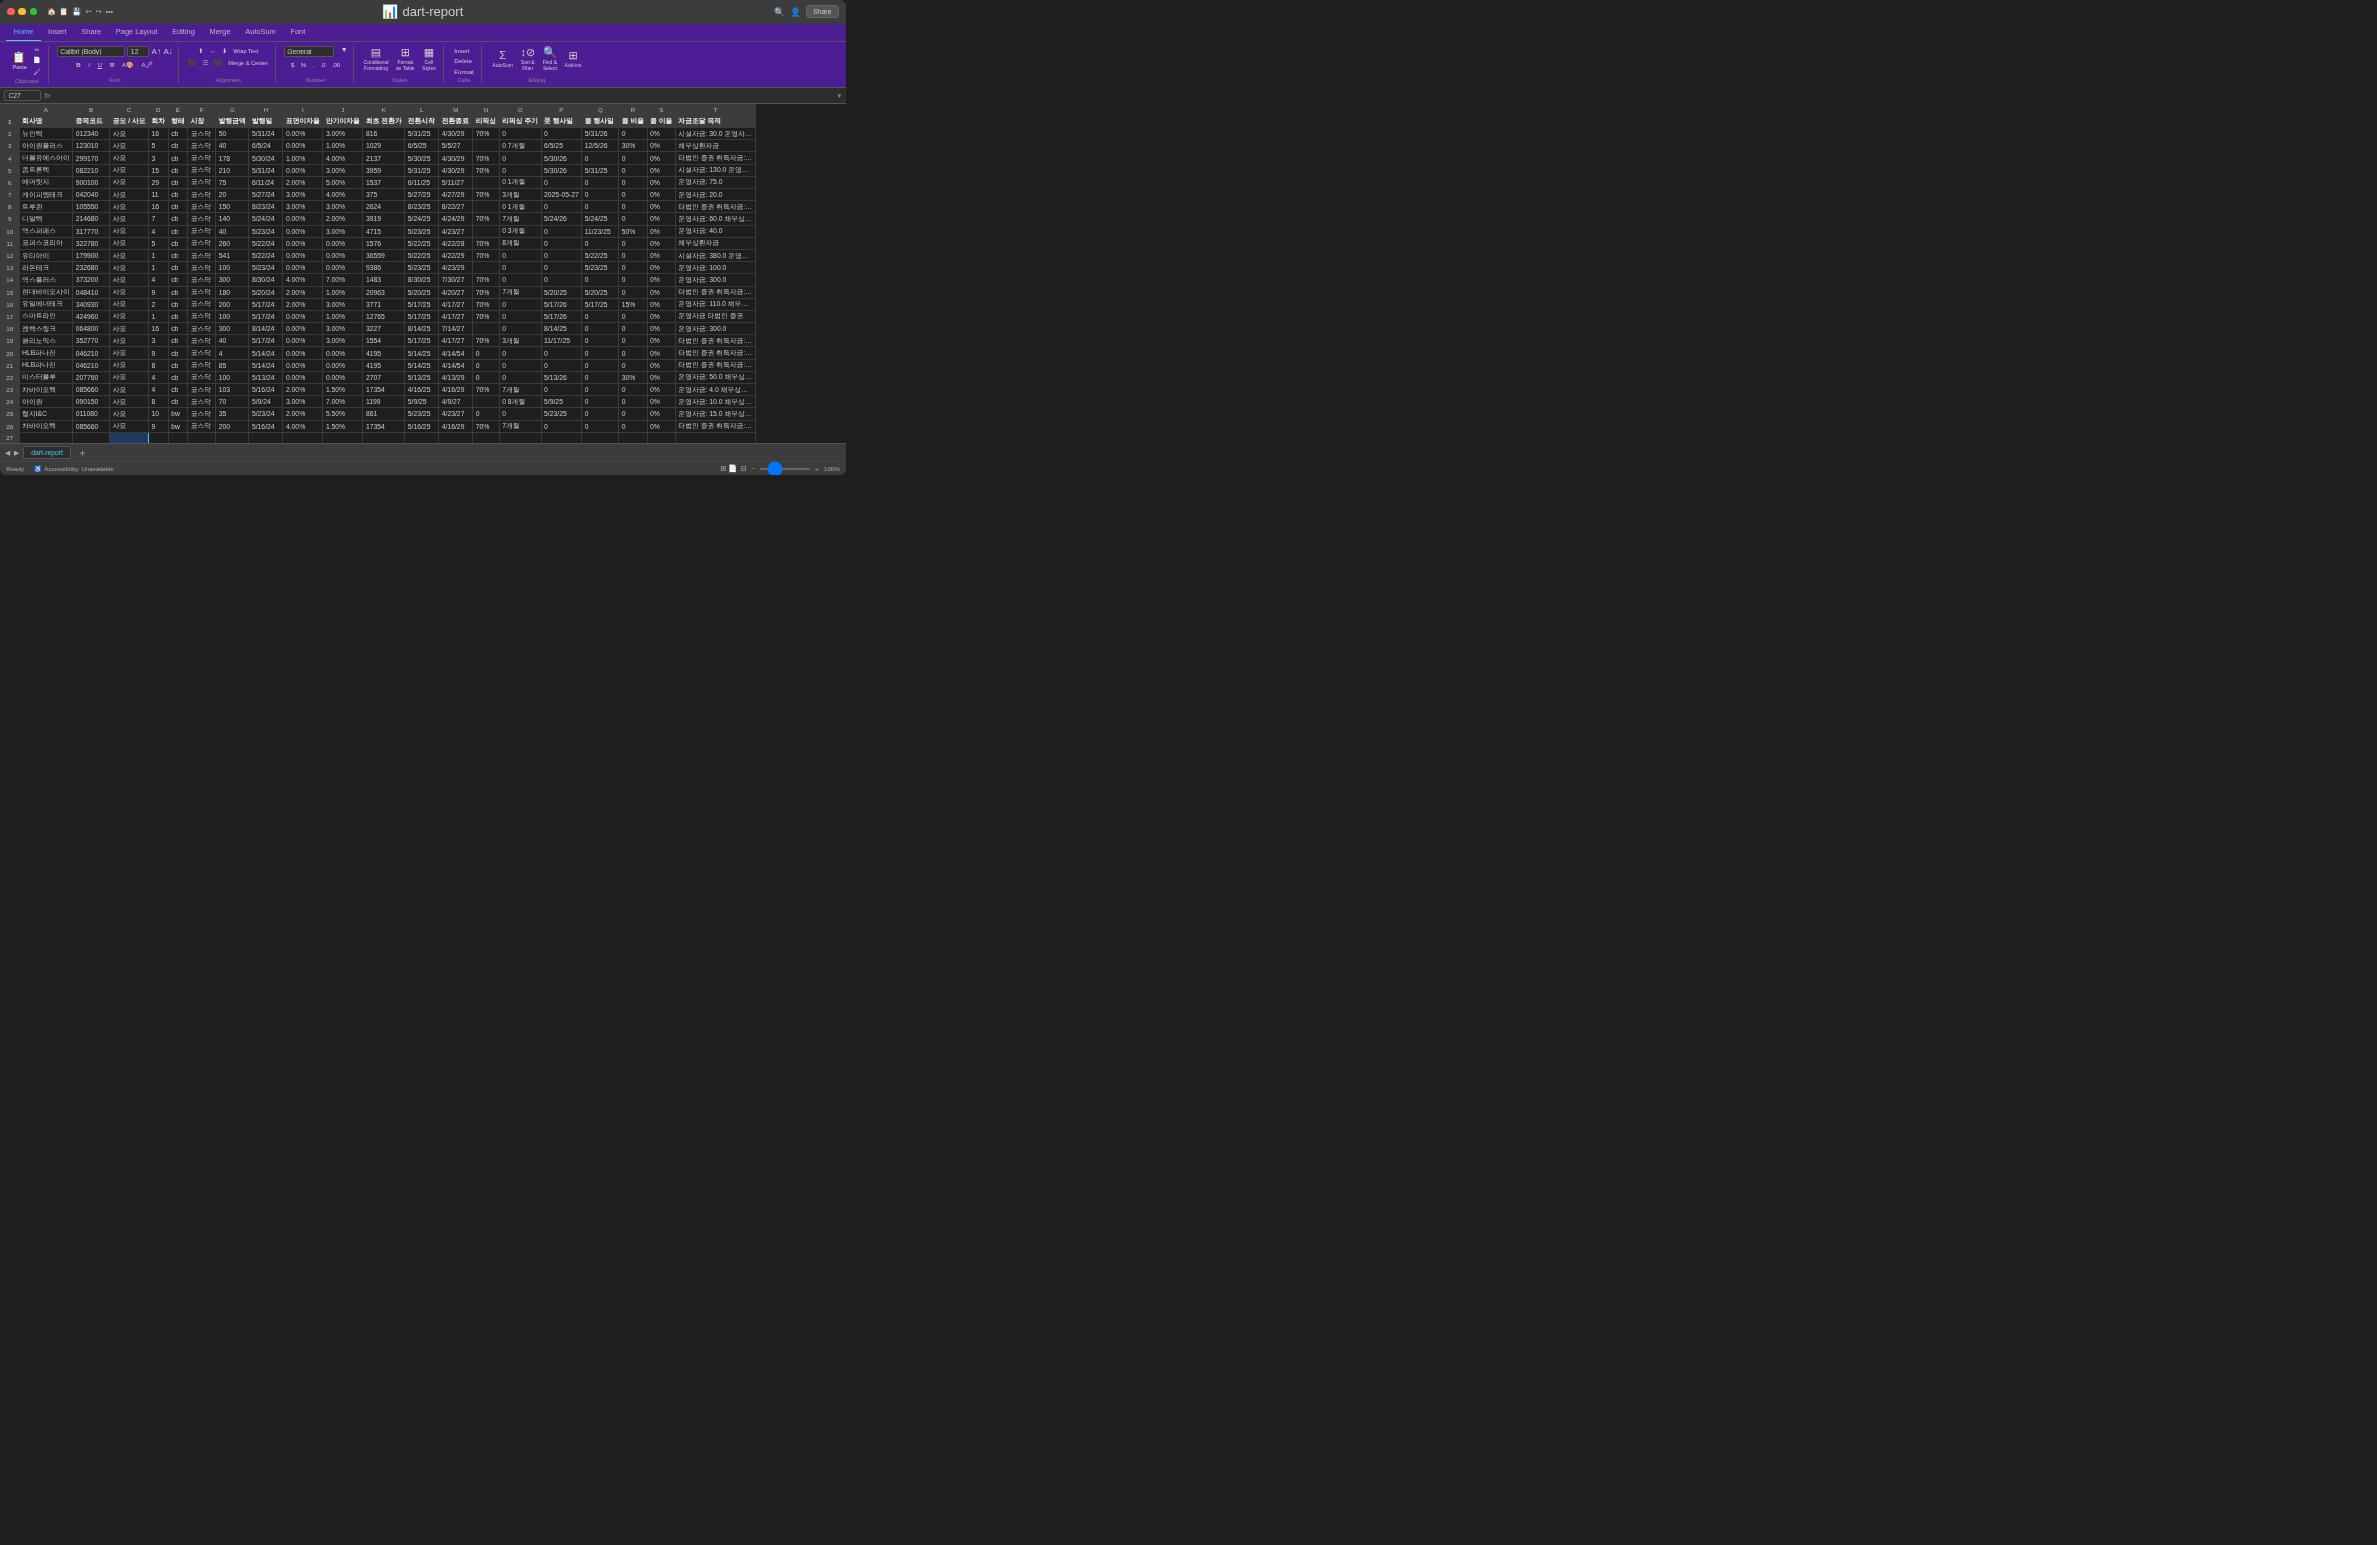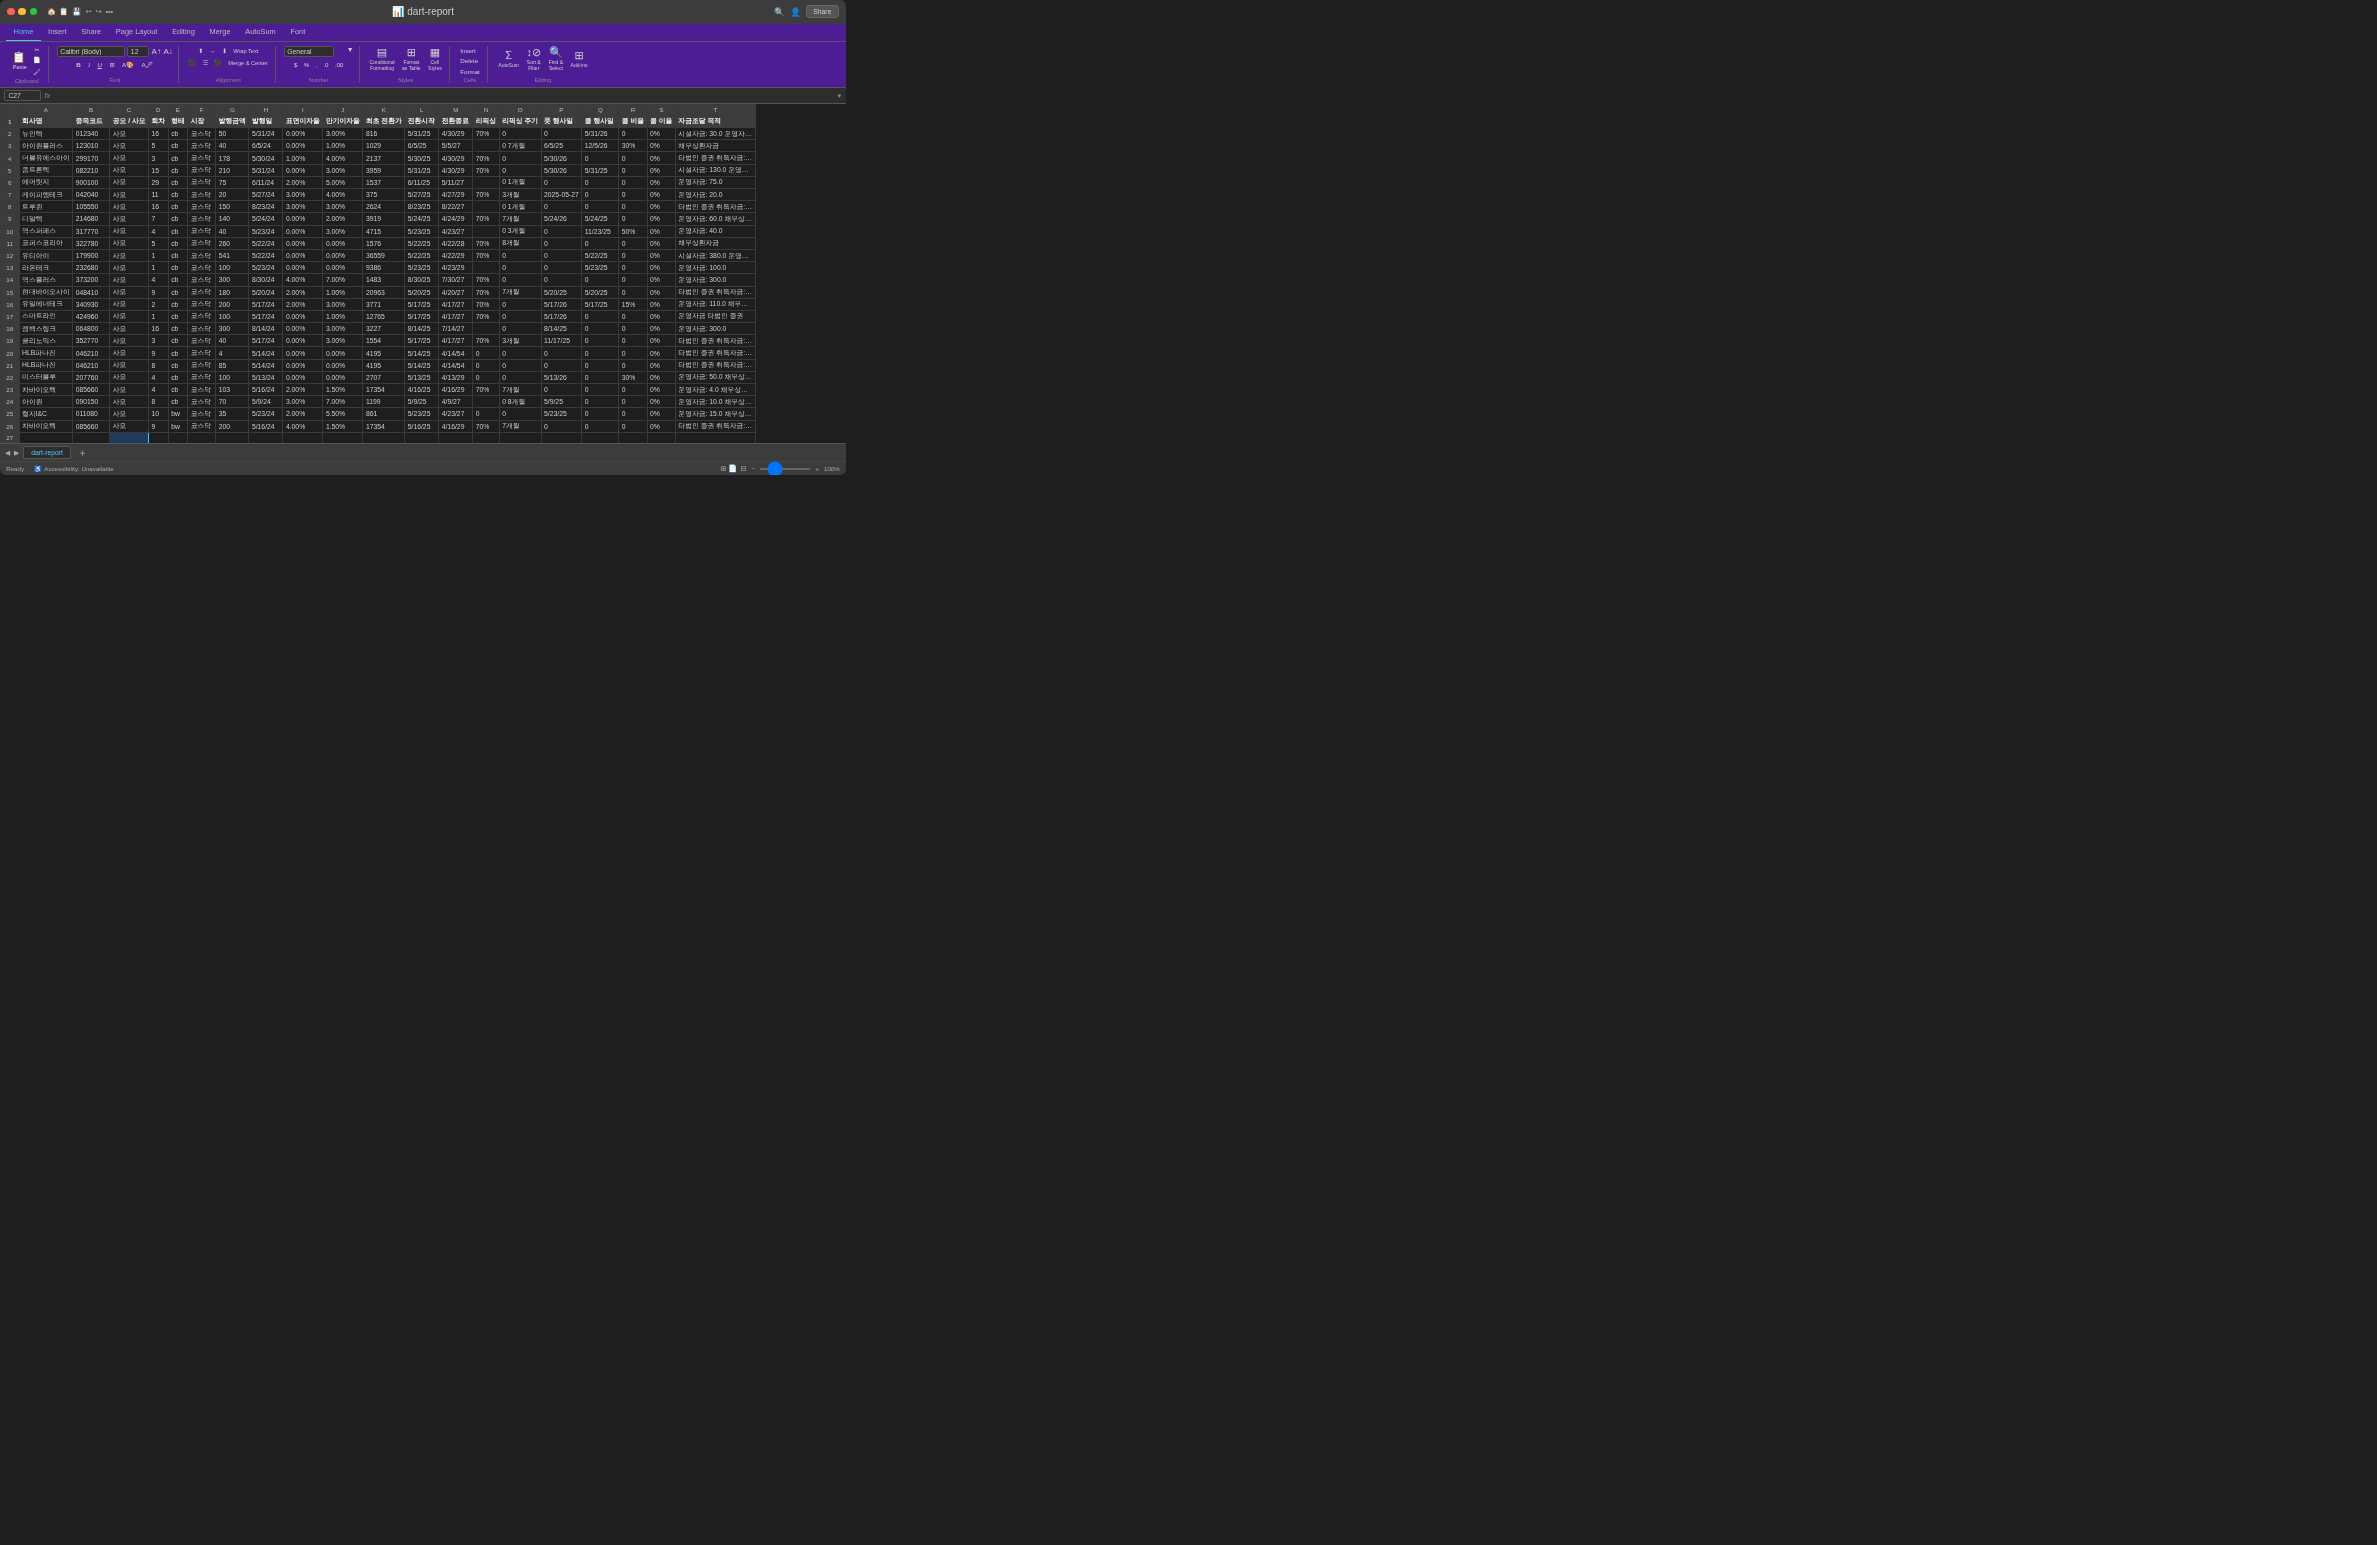--- a/index.html
+++ b/index.html
@@ -36,21 +36,21 @@
       width: 7.4px; height: 7.4px; border-radius: 50%;
     }
     .tl-red { background: #ff5f57; }
     .tl-yellow { background: #febc2e; }
     .tl-green { background: #28c840; }
     .title-icons {
       display: flex; gap: 3.7px; margin-left: 10px; align-items: center;
     }
     .title-text {
       position: absolute; left: 50%; transform: translateX(-50%);
-      font-size: 10px; color: #ccc; font-weight: 500;
+      font-size: 13px; color: #ccc; font-weight: 500;
     }
     .title-right { margin-left: auto; display: flex; align-items: center; gap: 5px; }
     .share-btn {
       background: #555; border: 0.6px solid #666; border-radius: 3.1px;
       color: #ccc; font-size: 6.8px; padding: 1.9px 6.2px; cursor: pointer;
     }
     
     .ribbon {
       background: #4c1d95;
       border-bottom: 0.6px solid #555;
@@ -329,21 +329,21 @@
         <div style="display:flex;gap:1.2px;">
           <button class="r-btn">⬛</button>
           <button class="r-btn">☰</button>
           <button class="r-btn">⬛</button>
           <button class="r-btn" style="font-size:5.6px;">Merge &amp; Center</button>
         </div>
         <span class="ribbon-group-label">Alignment</span>
       </div>
 
       <div class="ribbon-group">
-        <div style="display:flex;gap:13px;margin-bottom:1.2px;">
+        <div style="display:flex;gap:7px;margin-bottom:1.2px;">
           <input class="font-box" type="text" value="General" style="width: 50px;">
           <span style="color:#ccc;">▼</span>
         </div>
         <div style="display:flex;gap:1.2px;">
           <button class="r-btn">$</button>
           <button class="r-btn">%</button>
           <button class="r-btn">,</button>
           <button class="r-btn">.0</button>
           <button class="r-btn">.00</button>
         </div>

